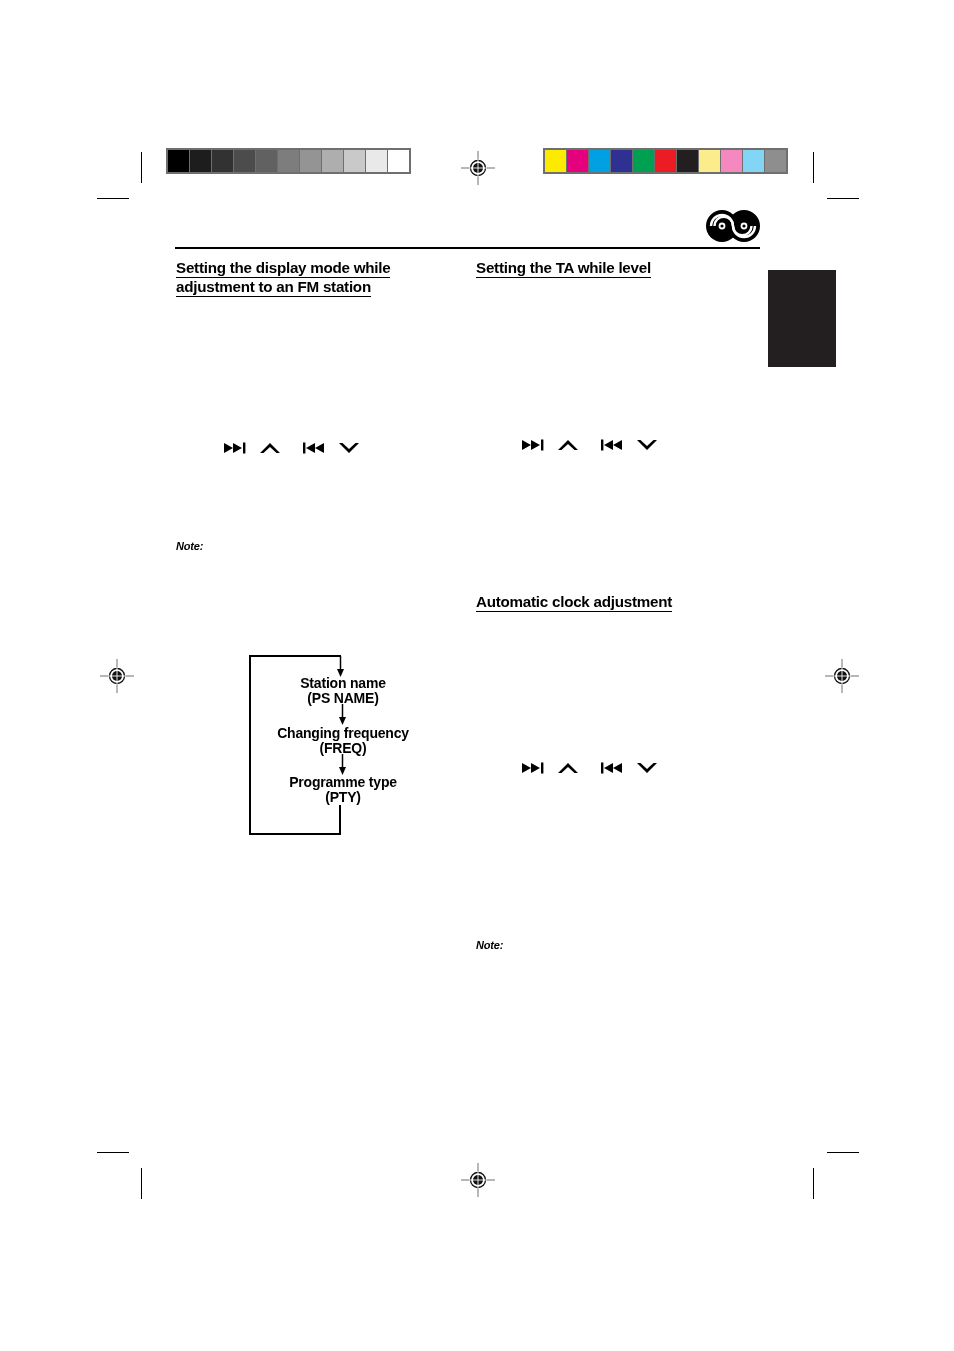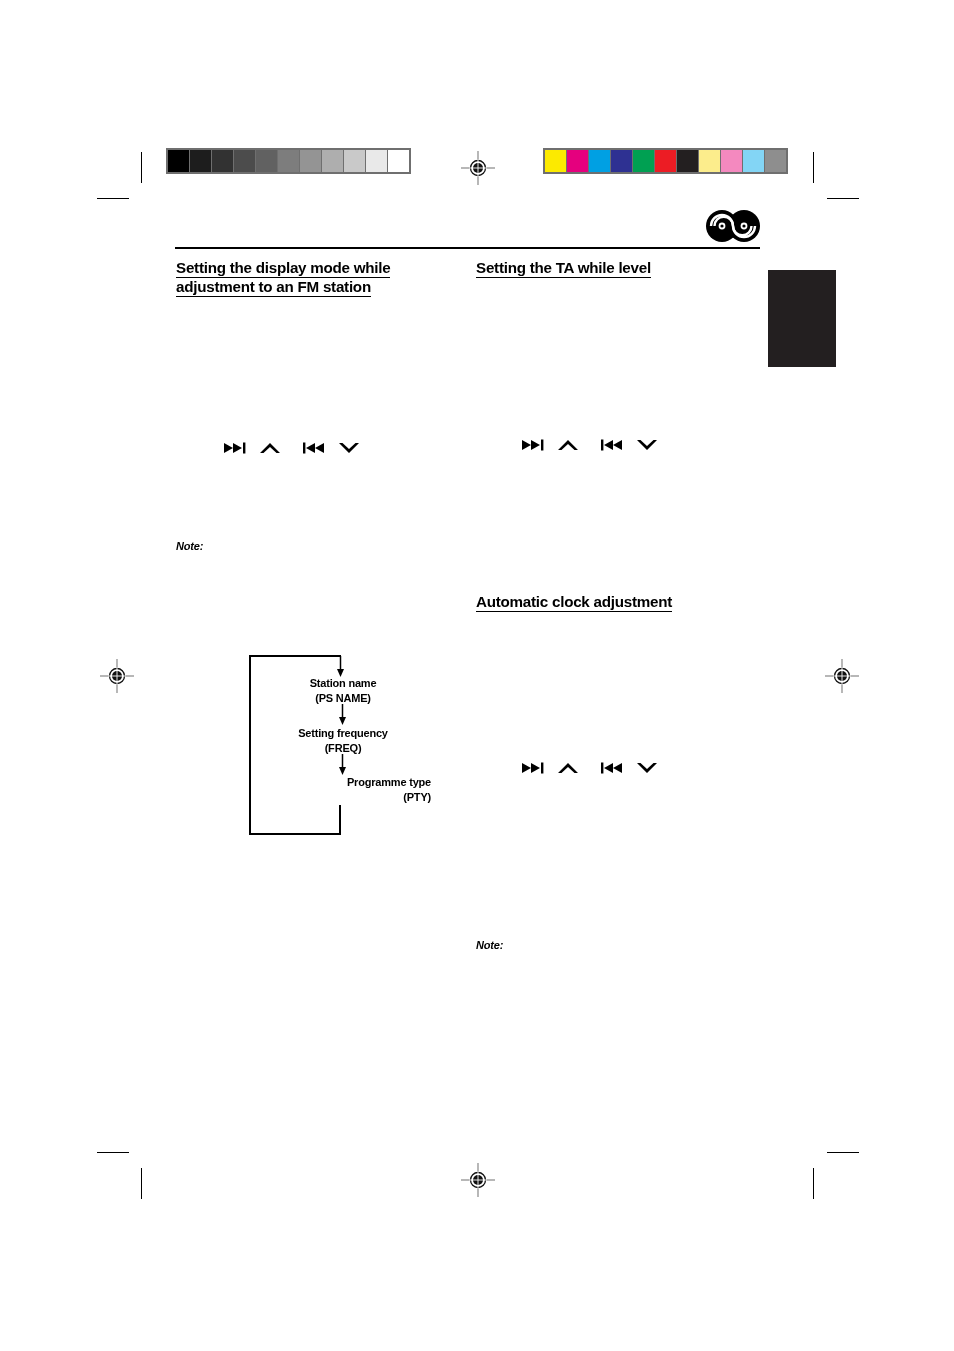--- a/index.html
+++ b/index.html
@@ -102,21 +102,21 @@
 
   
   .cycle-box {
     position: absolute;
   }
   .cyc-line { position: absolute; background: #000; }
   .cyc-label {
     position: absolute;
     text-align: center;
     font-weight: bold;
-    font-size: 11px;
+    font-size: 14px;
     line-height: 15px;
     letter-spacing: -0.2px;
     white-space: nowrap;
   }
   .cyc-arrow { position: absolute; }
 </style>
 </head>
 <body>
 
 <div class="crop-v" style="left:141px; top:152px; height:31px;"></div>
@@ -286,31 +286,31 @@
   <span>(PS NAME)</span>
 </div>
 <div class="cyc-arrow" style="left:337px; top:704px;">
   <svg width="11" height="22" viewBox="0 0 11 22">
     <line x1="5.5" y1="0" x2="5.5" y2="16" stroke="#000" stroke-width="1.5"></line>
     <polygon points="5.5,21 2,13 9,13" fill="#000"></polygon>
   </svg>
 </div>
 
 <div class="cyc-label" style="left:255px; top:726px; width:176px;">
-  <span>Setting frequency</span><br>
+  <span>Changing frequency</span><br>
   <span>(FREQ)</span>
 </div>
 <div class="cyc-arrow" style="left:337px; top:754px;">
   <svg width="11" height="22" viewBox="0 0 11 22">
     <line x1="5.5" y1="0" x2="5.5" y2="16" stroke="#000" stroke-width="1.5"></line>
     <polygon points="5.5,21 2,13 9,13" fill="#000"></polygon>
   </svg>
 </div>
 
-<div class="cyc-label" style="left:255px; top:775px; width:176px;text-align:right;">
+<div class="cyc-label" style="left:255px; top:775px; width:176px;">
   <span>Programme type</span><br>
   <span>(PTY)</span>
 </div>
 
 <div class="section-heading" style="left:476px; top:258px; width:280px;">
   <span class="hl">Setting the TA while level</span>
 </div>
 
 <div class="btn-row" style="left:522px; top:438px;">
   <span class="glyph">

